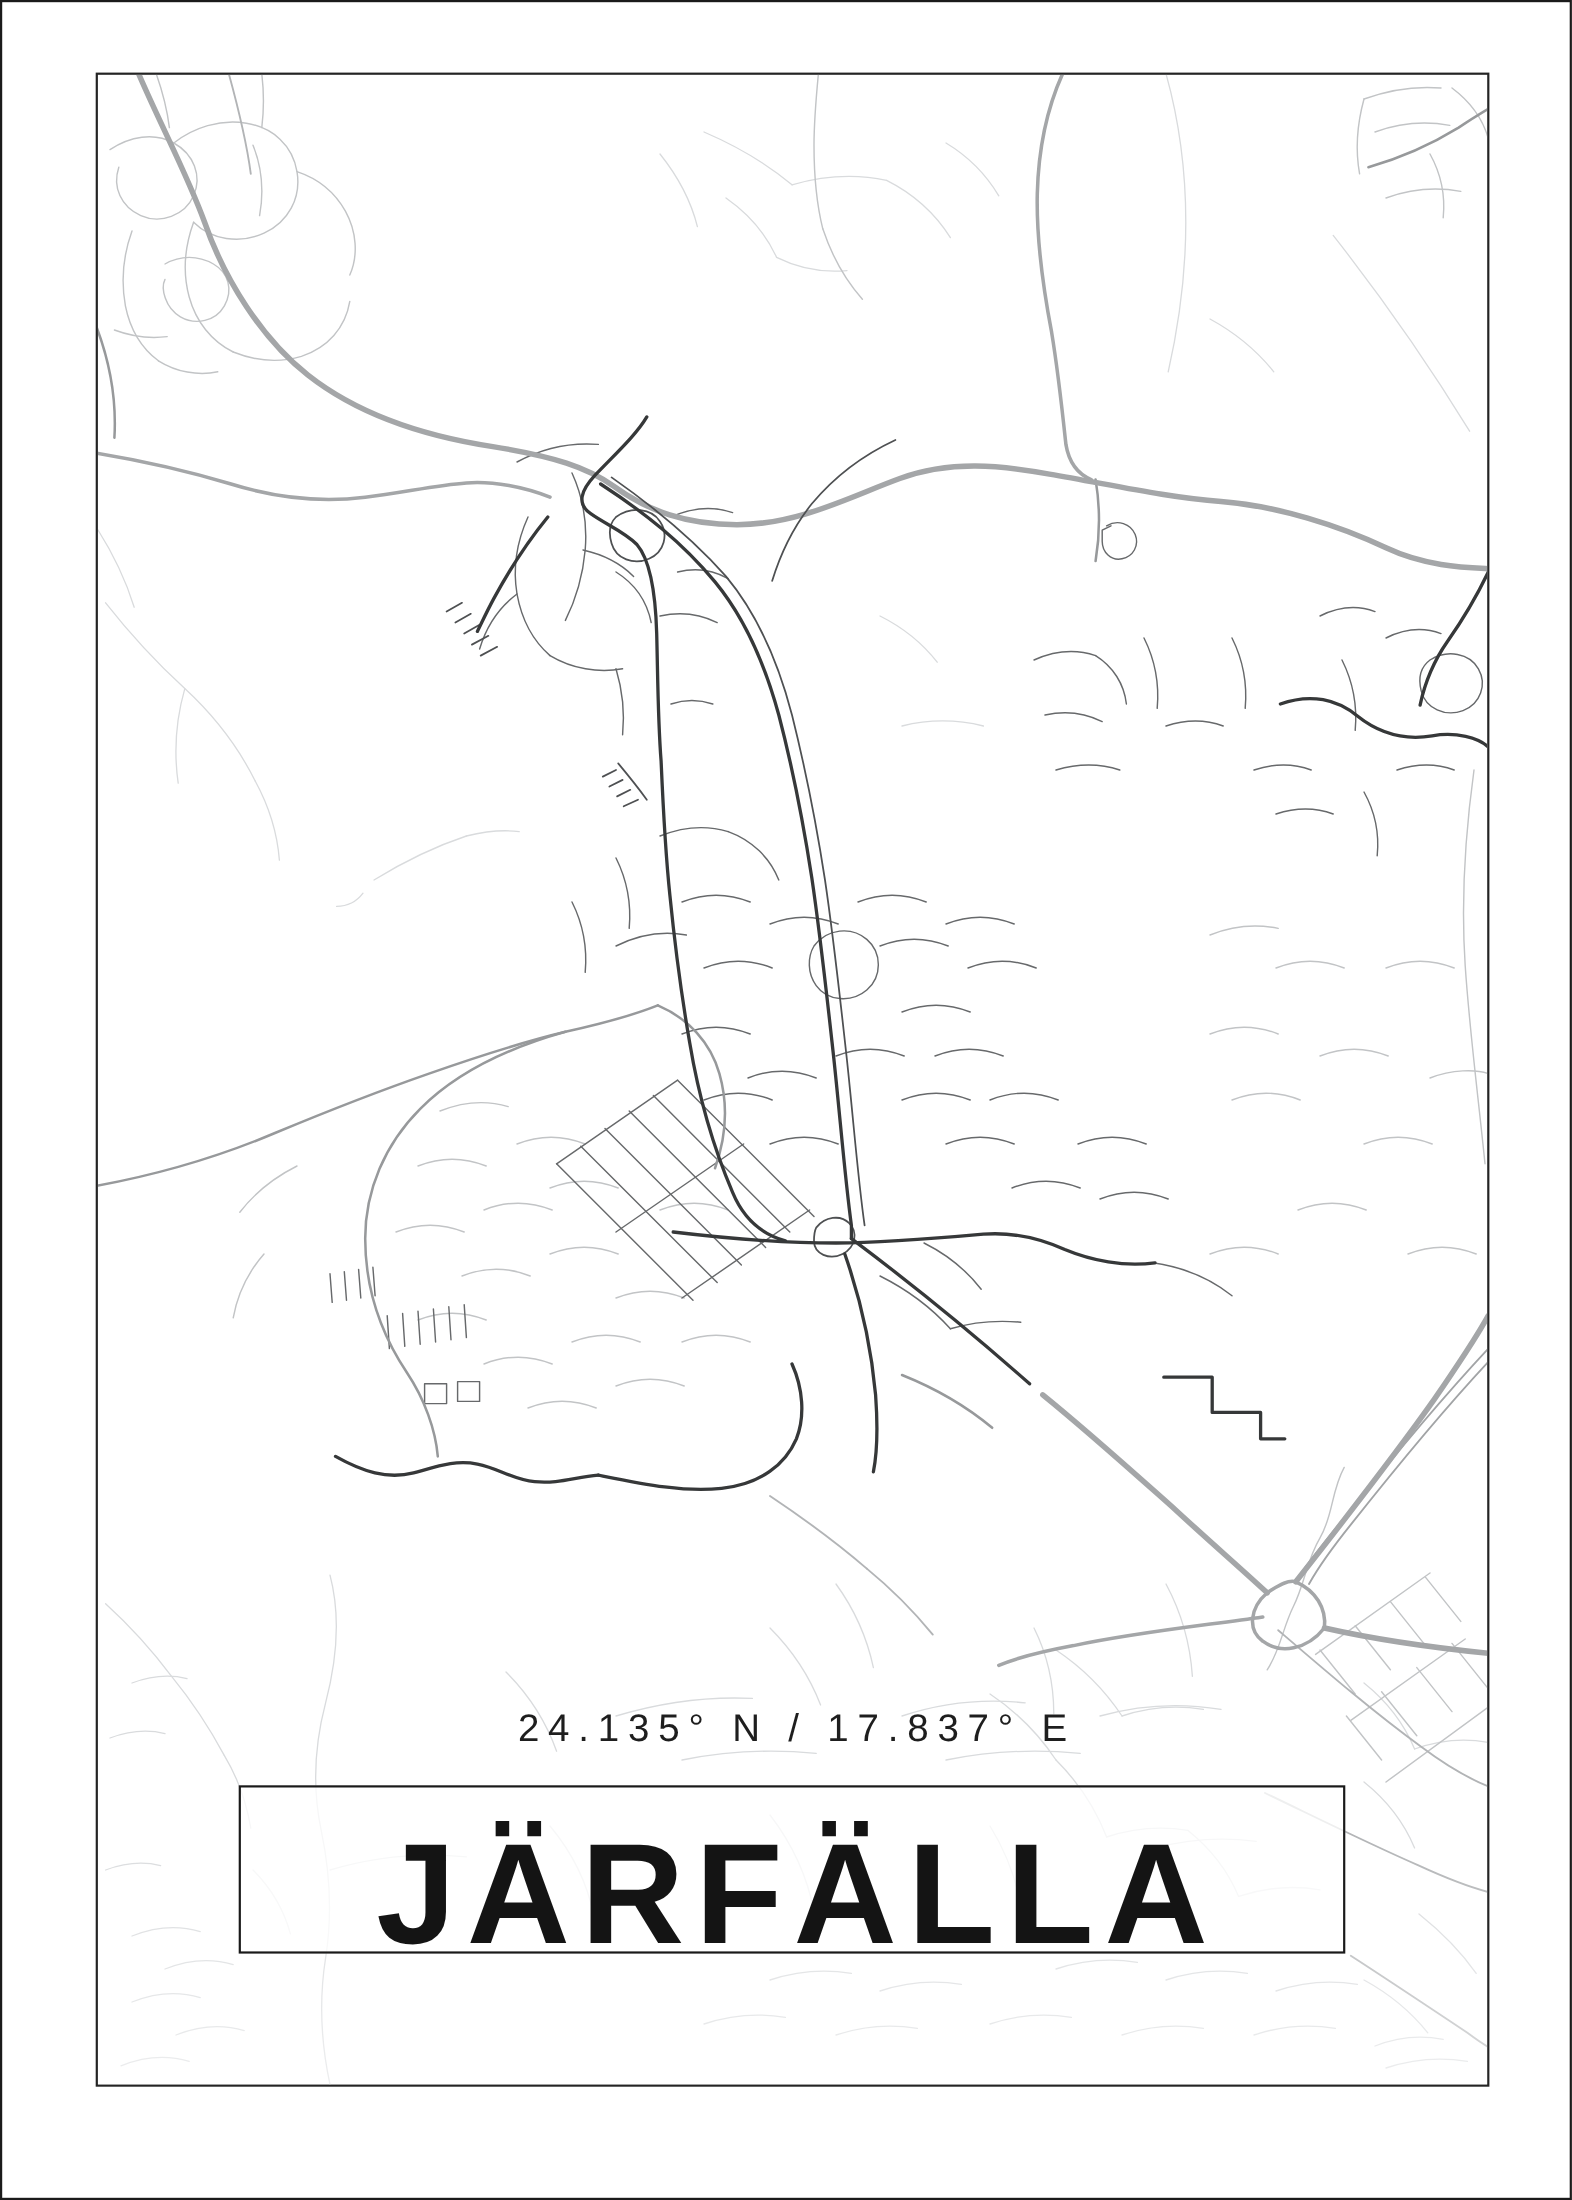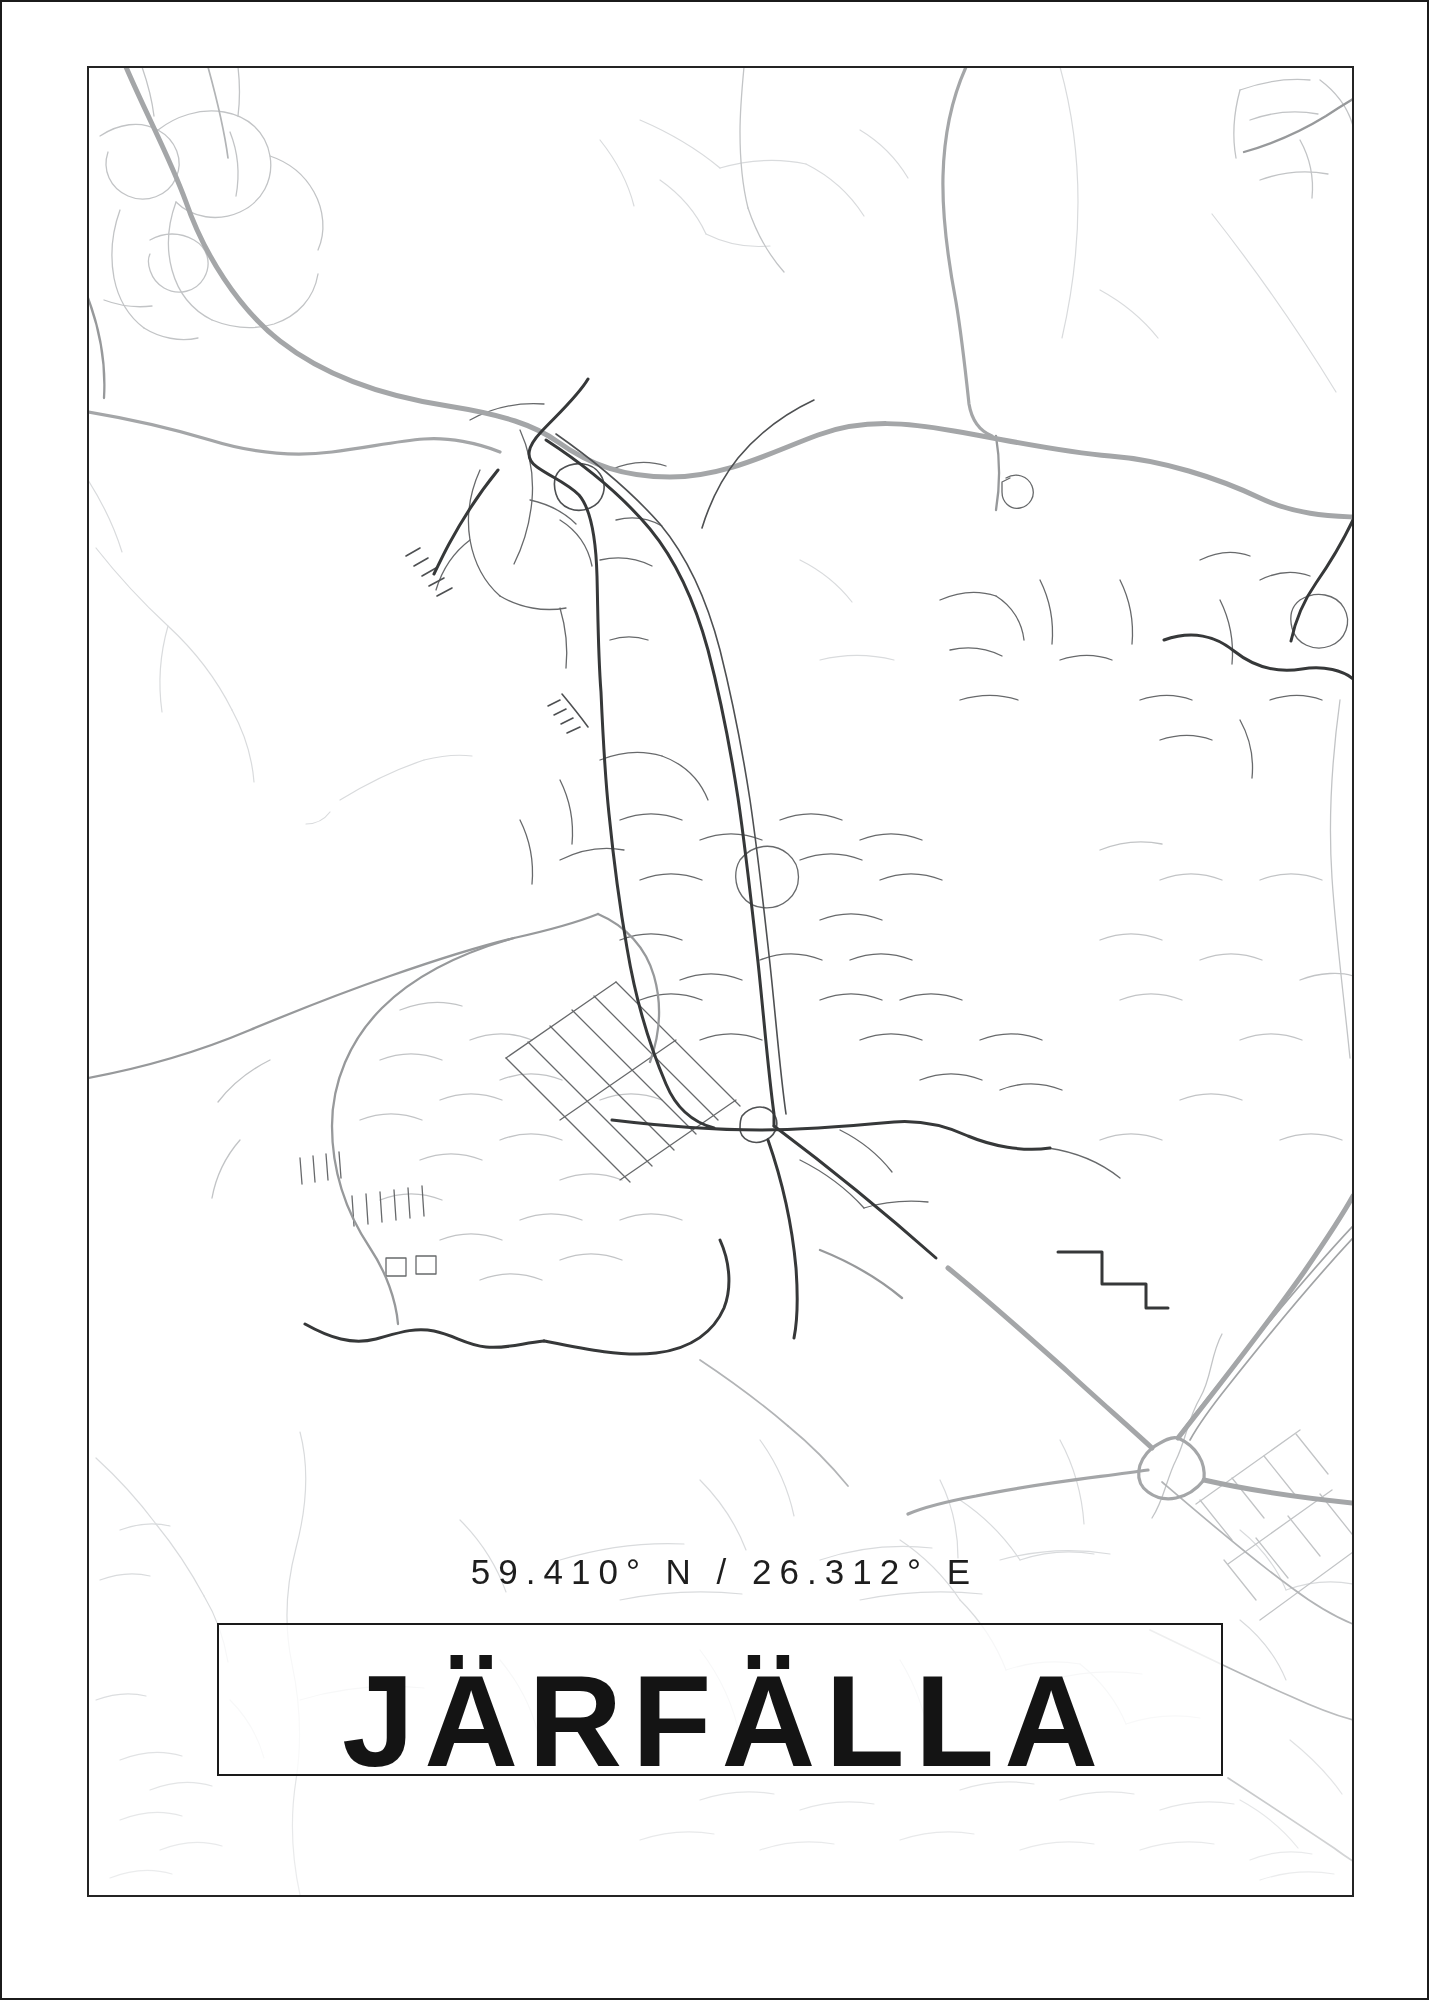--- a/index.html
+++ b/index.html
@@ -254,20 +254,20 @@
           <path d="M768,1140 C782,1180 792,1224 796,1268 C798,1296 798,1318 794,1338"></path>
           <path d="M1164,640 C1192,630 1216,636 1234,651 C1254,667 1278,673 1302,669 C1324,665 1344,671 1353,679"></path>
           <path d="M1353,520 C1342,543 1330,563 1316,583 C1302,603 1295,622 1291,641"></path>
           <path d="M1058,1252 L1102,1252 L1102,1284 L1146,1284 L1146,1308 L1168,1308"></path>
           <path d="M774,1126 C830,1168 884,1212 936,1258"></path>
         </g>
       </svg>
     <div class="bottom-fade"></div>
   </div>
 
-  <div class="coords">59.410° N / 26.312° E</div>
+  <div class="coords">24.135° N / 17.837° E</div>
 
   <div class="title-box">
     <div class="title">JÄRFÄLLA</div>
   </div>
 
   <div class="outer-border"></div>
 </div>
 
 </body></html>

